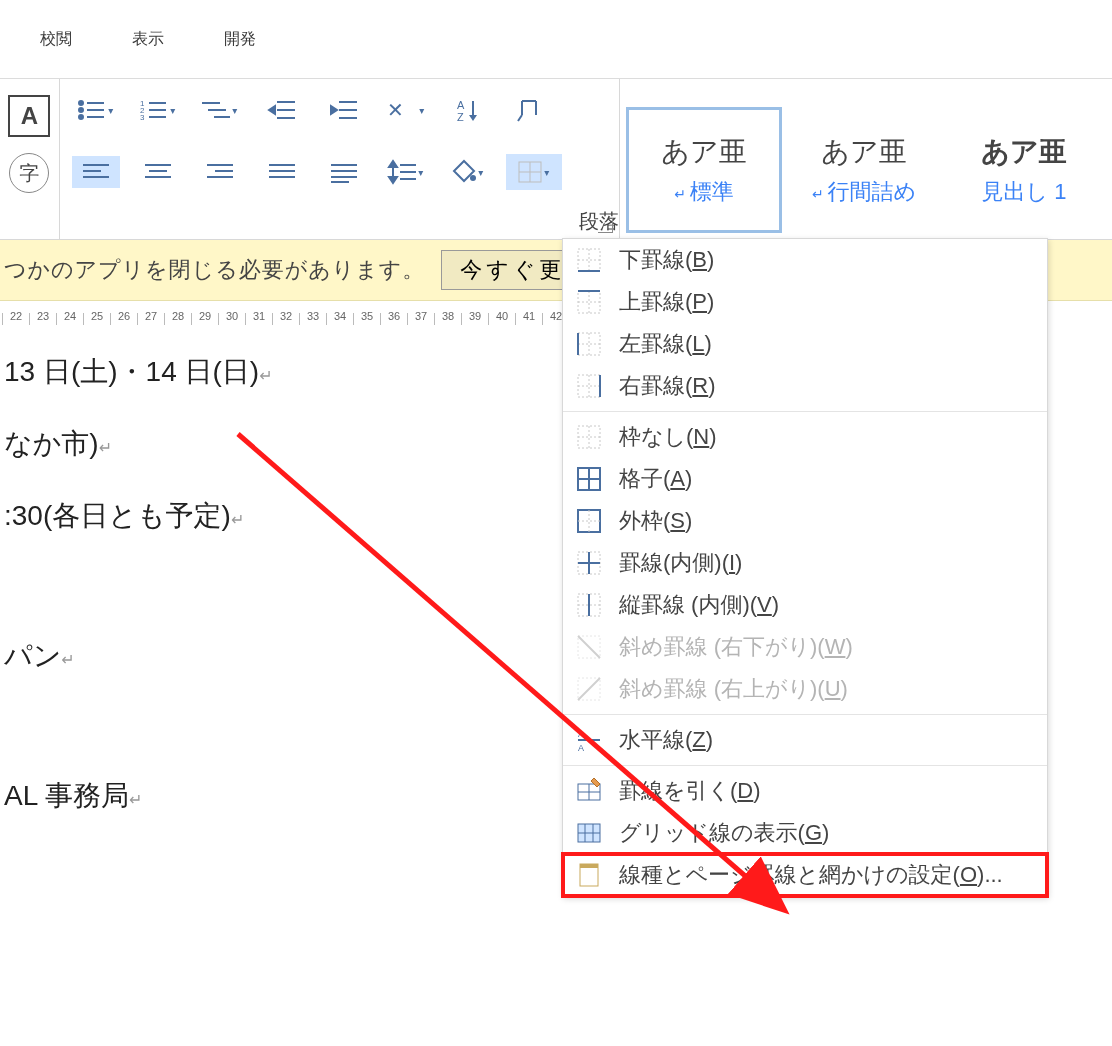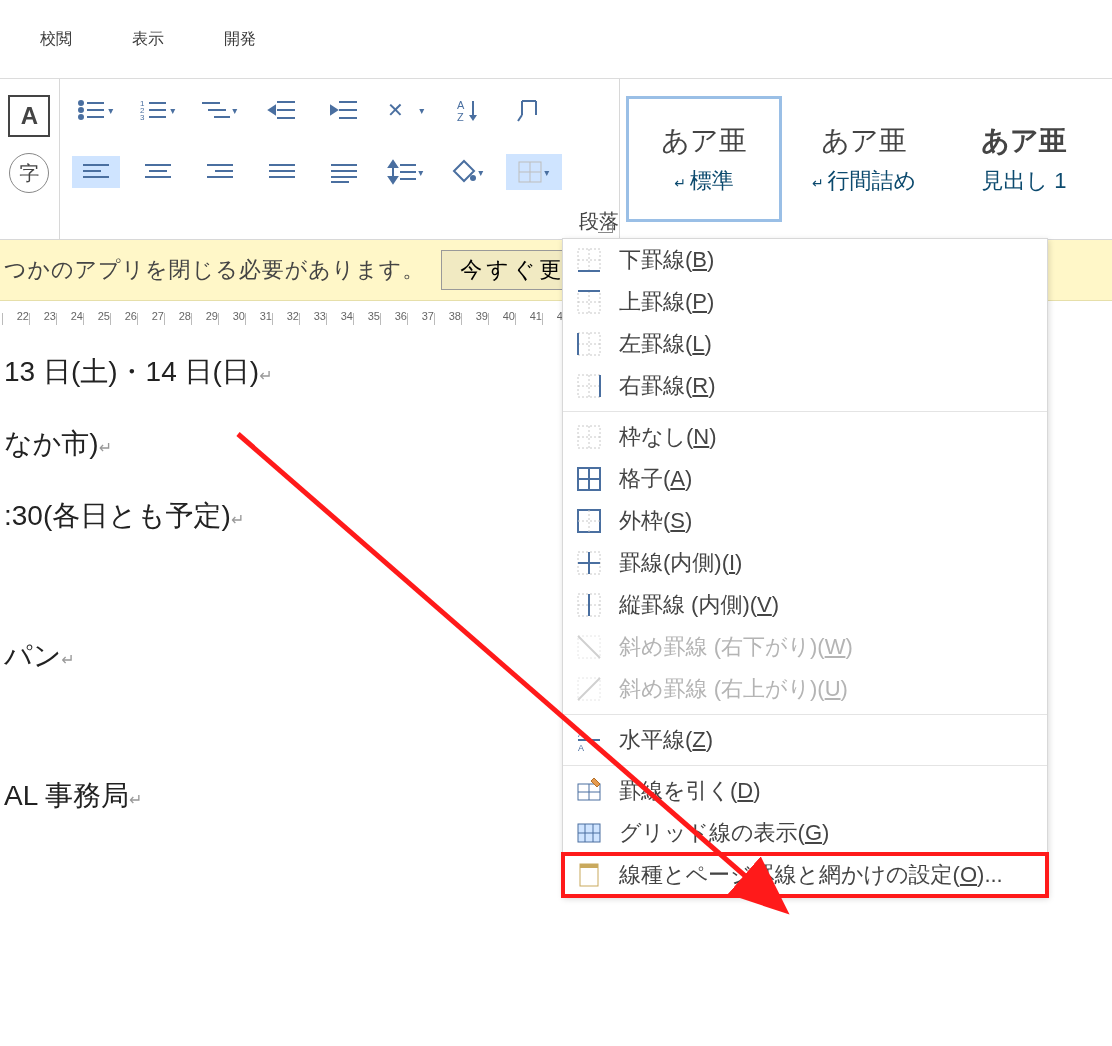--- a/index.html
+++ b/index.html
@@ -15,34 +15,34 @@
 .rib-font .zi{width:38px;height:38px;border:1.5px solid #888;border-radius:50%;display:flex;align-items:center;justify-content:center;font-size:20px}
 
 .rib-para{width:572px;border-right:1px solid #d8d8d8;display:flex;flex-direction:column}
 .rib-para .row1,.rib-para .row2{height:62px;display:flex;align-items:center;padding-left:12px;gap:14px}
 .rib-icon{width:48px;height:32px;display:flex;align-items:center;justify-content:center;color:#4a6fa0}
 .rib-icon svg{overflow:visible}
 .rib-icon.active{background:#cfe4ff}
 .rib-para .lbl-row{height:36px;display:flex;align-items:center;justify-content:flex-end;position:relative}
 .rib-para .lbl-row::after{content:"";position:absolute;right:6px;bottom:6px;width:14px;height:14px;border-right:1.5px solid #888;border-bottom:1.5px solid #888}
 
-.rib-styles{flex:1;display:flex;align-items:center;padding:6px}
+.rib-styles{flex:1;display:flex;align-items:flex-end;padding:6px}
 .style-box{width:150px;height:120px;border:3px solid transparent;display:flex;flex-direction:column;align-items:center;justify-content:center;gap:6px;margin-right:4px}
 .style-box.sel{border-color:#9abfe6}
 .style-box .samp{font-size:28px}
 .style-box.bold .samp{font-weight:bold}
-.style-box .styname{font-size:22px;color:#0c4a6e}
+.style-box .styname{font-size:22px;color:#3b82f6}
 
 
 .yellow-bar{background:#fff7c8;height:60px;display:flex;align-items:center;padding-left:4px;gap:16px;border-bottom:1px solid #e6dfaa;font-size:22px;letter-spacing:1px}
 .yellow-bar button{font-size:22px;padding:4px 18px;border:1.5px solid #999;background:#f1eac2;letter-spacing:4px}
 
 
 .ruler{height:24px;font-size:11px;color:#666;padding-left:2px;white-space:nowrap;display:flex;align-items:flex-end;border-bottom:1px solid transparent}
-.ruler span{display:inline-block;width:26px;text-align:right;border-left:1px solid #bbb;height:12px;line-height:6px}
+.ruler span{display:inline-block;width:26px;text-align:center;border-left:1px solid #bbb;height:12px;line-height:6px}
 
 
 .doc{position:relative;padding:12px 4px;font-size:28px;line-height:68px;color:#222}
 .doc .ln{white-space:nowrap}
 
 
 .dd{position:absolute;left:562px;top:238px;width:484px;background:#fff;border:1px solid #d8d8d8;box-shadow:1px 2px 6px rgba(0,0,0,.15);font-size:22px;line-height:1}
 .dd .item{display:flex;align-items:center;height:42px;padding:0 12px;gap:16px;color:#444}
 .dd .item.disabled{color:#b4b4b4}
 .dd .sep{height:1px;background:#e4e4e4;margin:4px 0}

